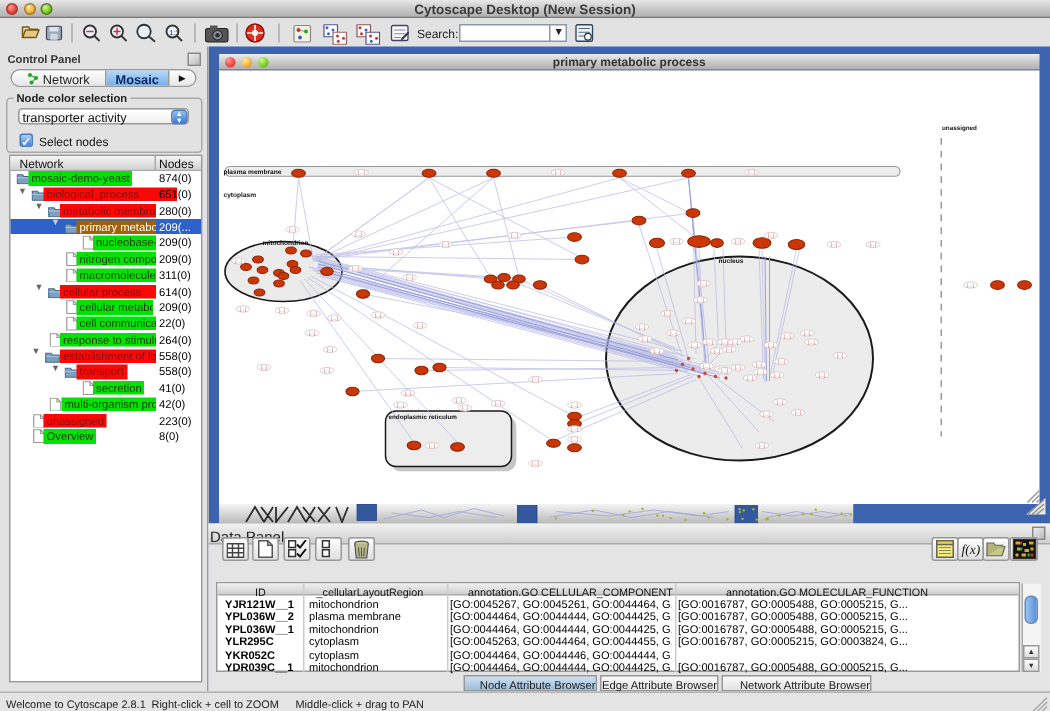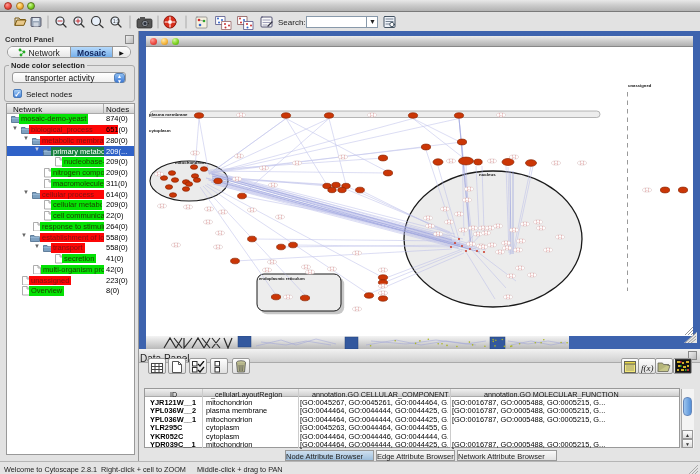--- a/index.html
+++ b/index.html
@@ -14,34 +14,34 @@
 
 #leftpanel{left:0;top:31px;width:139px;height:430px;background:#e2e2e2;border-right:1px solid #9a9a9a;}
 #cp-title{left:5px;top:34.5px;font-size:7.5px;font-weight:bold;color:#333;}
 #cp-float{left:125px;top:35px;width:9px;height:9px;border:1px solid #888;background:linear-gradient(135deg,#eee,#bbb);}
 #tabs{left:7px;top:46px;width:124px;height:12px;background:#fff;border:1px solid #999;border-radius:6px;overflow:hidden;display:flex;}
 #tab-net{width:62px;height:12px;font-size:8.5px;color:#222;text-align:center;line-height:12px;background:linear-gradient(#fdfdfd,#e3e3e3);}
 #tab-mos{width:42px;height:12px;font-size:8.5px;font-weight:bold;color:#10255e;text-align:center;line-height:12px;background:linear-gradient(#b5d9fb,#6ba8e8);border-left:1px solid #999;}
 #tab-arr{width:18px;height:12px;font-size:6px;color:#111;text-align:center;line-height:12px;border-left:1px solid #999;background:linear-gradient(#fdfdfd,#e3e3e3);}
 #groupbox{left:4px;top:65px;width:131px;height:37px;border:1px solid #aaa;border-radius:3px;}
 #grouplbl{left:9px;top:61px;font-size:7.5px;font-weight:bold;color:#222;background:#e2e2e2;padding:0 2px;}
-#dropdown{left:12px;top:72px;width:114px;height:11px;background:linear-gradient(#fff,#f0f0f0);border:1px solid #999;border-radius:3px;font-size:8.5px;color:#111;line-height:11px;padding-left:12px;}
+#dropdown{left:12px;top:72px;width:114px;height:11px;background:linear-gradient(#fff,#f0f0f0);border:1px solid #999;border-radius:3px;font-size:8.5px;color:#111;line-height:11px;padding-left:2px;}
 #stepper{left:114px;top:72.5px;width:11px;height:10px;background:linear-gradient(#8fc1f5,#3e79d6);border:1px solid #5580b8;border-radius:3px;color:#fff;font-size:5px;text-align:center;line-height:5px;}
 #checkbox{left:13px;top:89px;width:9px;height:9px;background:linear-gradient(#a8d0f8,#4884d8);border:1px solid #4a7ab8;border-radius:2px;color:#fff;font-size:8px;line-height:9px;text-align:center;font-weight:bold;}
 #chklbl{left:26px;top:90px;font-size:8px;color:#111;}
 #treebox{left:6px;top:103px;width:129px;height:352px;background:#fff;border:1px solid #999;}
 #treehdr{left:7px;top:104px;width:127px;height:9.5px;background:linear-gradient(#f5f5f5,#d2d2d2);border-bottom:1px solid #aaa;font-size:8px;color:#111;}
 .trow{left:7px;width:127px;height:10.3px;font-size:7.5px;white-space:nowrap;}
 .trow .lab{position:absolute;top:0.5px;padding:0 2px;height:9.3px;line-height:9.3px;}
 .trow .num{position:absolute;left:99px;top:0.5px;color:#000;line-height:9.3px;}
 .grn{background:#04e204;color:#1e3c00;}
 .red{background:#fd0606;color:#801212;}
 .selrow{background:#2f62c8;}
 .selrow .num{color:#fff;}
-.selrow .lab{background:#15803d;color:#fff;}
+.selrow .lab{background:#a16207;color:#fff;}
 
 #desktop{left:139px;top:31px;width:561px;height:430px;background:#3d63ae;}
 #frame-tb{left:146px;top:36px;width:547px;height:11px;background:linear-gradient(#ececec,#c9c9c9 55%,#b0b0b0);border-bottom:1px solid #888;}
 #frame-tb .t{width:547px;text-align:center;font-size:8px;font-weight:bold;color:#333;top:1px;left:0;}
 .flight{width:7px;height:7px;border-radius:50%;top:2px;}
 #canvas-bg{left:146px;top:47px;width:547px;height:289px;background:#fff;}
 #bottomstrip{left:146px;top:336px;width:423px;height:13px;background:linear-gradient(#f4f4f4,#b9b9b9);}
 #strip-blue{left:569px;top:336px;width:124px;height:13px;background:#3d63ae;}
 
 #datapanel{left:139px;top:349px;width:561px;height:112px;background:#e4e4e4;}
@@ -53,26 +53,27 @@
 #dpthead{left:145px;top:389px;width:534px;height:8px;background:linear-gradient(#f0f0f0,#cfcfcf);border-bottom:1px solid #aaa;font-size:7.2px;color:#111;}
 .dprow{left:145px;width:534px;height:8.5px;font-size:7.4px;color:#000;white-space:nowrap;}
 .dpc1{position:absolute;left:5px;top:0;font-weight:bold;width:51px;overflow:hidden;}
 .dpc2{position:absolute;left:61px;top:0;width:90px;overflow:hidden;}
 .dpc3{position:absolute;left:155px;top:0;width:148px;overflow:hidden;}
 .dpc4{position:absolute;left:307px;top:0;width:225px;overflow:hidden;}
 .colline{top:389px;height:59px;width:1px;background:#ccc;}
 #dpscroll{left:681px;top:389px;width:13px;height:59px;background:#f4f4f4;border-left:1px solid #aaa;}
 #dpthumb{left:683px;top:397px;width:9px;height:19px;background:linear-gradient(90deg,#9cc4ee,#5590d8);border:1px solid #6688bb;border-radius:4px;}
 .dpsbtn{left:682px;width:11px;height:9px;background:linear-gradient(#fdfdfd,#ddd);border:1px solid #999;font-size:5px;text-align:center;line-height:9px;color:#333;}
-.btab{top:450px;height:11px;font-size:7.5px;color:#222;line-height:11px;text-align:left;border:1px solid #999;background:linear-gradient(#fafafa,#e2e2e2);}
+.btab{top:450px;height:11px;font-size:7.5px;color:#222;line-height:11px;text-align:right;border:1px solid #999;background:linear-gradient(#fafafa,#e2e2e2);margin-left:24px;}
 #btab1{background:linear-gradient(#cfe0f0,#9dbedc);}
 #statusbar{left:0;top:461px;width:700px;height:13px;background:#e4e4e4;border-top:1px solid #b5b5b5;font-size:7.3px;color:#222;}
 </style></head><body>
 
 <div id="titlebar" class="abs">
+    <div class="t abs">Cytoscape Desktop (New Session)</div>
     <div class="light abs" style="left:4px;background:radial-gradient(circle at 35% 30%,#ff9d96,#ee4b42 55%,#b3271f);border:0.5px solid #a32;"></div>
     <div class="light abs" style="left:15.5px;background:radial-gradient(circle at 35% 30%,#ffe9a8,#f5b63e 55%,#c67f12);border:0.5px solid #a72;"></div>
     <div class="light abs" style="left:27px;background:radial-gradient(circle at 35% 30%,#d2f7a0,#7ed321 55%,#4e9612);border:0.5px solid #572;"></div>
   </div>
 <svg class="abs" style="left:0;top:13px" width="700" height="18" viewBox="0 0 700 18">
 <g stroke-linecap="round" stroke-linejoin="round">
 
 <path d="M15 12 L17 7 L26 7 L24 12 Z" fill="#e8c88a" stroke="#7a5a10" stroke-width="1"></path>
 <path d="M15 12 L15 5 L19 5 L20 6.5 L25 6.5" fill="none" stroke="#7a5a10" stroke-width="1"></path>
 
@@ -310,20 +311,21 @@
   </div>
 <div class="trow abs" style="top:285.8px;">
     <svg style="position:absolute;left:15px;top:0.5px" width="8" height="9.5" viewBox="0 0 8 9.5">
       <path d="M0.5 0.5 L5 0.5 L7.5 3 L7.5 9 L0.5 9 Z" fill="#fff" stroke="#999" stroke-width="0.8"></path>
       <path d="M5 0.5 L5 3 L7.5 3" fill="none" stroke="#999" stroke-width="0.8"></path>
     </svg>
     <span class="lab grn" style="left:22px;max-width:75px;overflow:hidden">Overview</span>
     <span class="num">8(0)</span>
   </div>
 <div id="frame-tb" class="abs">
+    <div class="t abs">primary metabolic process</div>
     <div class="flight abs" style="left:4px;background:radial-gradient(circle at 35% 30%,#ff9d96,#ee4b42 55%,#b3271f);"></div>
     <div class="flight abs" style="left:15px;background:radial-gradient(circle at 35% 30%,#ffe9a8,#f5b63e 55%,#c67f12);"></div>
     <div class="flight abs" style="left:26px;background:radial-gradient(circle at 35% 30%,#d2f7a0,#7ed321 55%,#4e9612);"></div>
   </div>
 <div id="canvas-bg" class="abs"></div>
 <svg class="abs" style="left:146px;top:47px" width="547" height="289" viewBox="146 47 547 289" font-family="Liberation Sans,sans-serif">
     <rect x="150" y="111" width="450" height="6.5" rx="3.2" fill="#ededed" stroke="#999" stroke-width="0.7"></rect>
     <ellipse cx="189" cy="181" rx="39" ry="20" fill="#ebebeb" stroke="#1a1a1a" stroke-width="1.1"></ellipse>
     <ellipse cx="493" cy="239" rx="89" ry="68" fill="#ececec" stroke="#1a1a1a" stroke-width="1.3"></ellipse>
     <rect x="259" y="276" width="84" height="37" rx="7" fill="#444" opacity="0.3" transform="translate(1.2,1.2)"></rect>
@@ -754,20 +756,21 @@
 <div class="dprow abs" style="top:414.5px">
     <span class="dpc1">YPL036W__1</span>
     <span class="dpc2">mitochondrion</span>
     <span class="dpc3">[GO:0044464, GO:0044444, GO:0044425, G...</span>
     <span class="dpc4">[GO:0016787, GO:0005488, GO:0005215, G...</span>
   </div>
 <div class="dprow abs" style="top:423.0px">
     <span class="dpc1">YLR295C</span>
     <span class="dpc2">cytoplasm</span>
     <span class="dpc3">[GO:0045263, GO:0044464, GO:0044455, G...</span>
+    <span class="dpc4">[GO:0016787, GO:0005215, GO:0003824, G...</span>
   </div>
 <div class="dprow abs" style="top:431.5px">
     <span class="dpc1">YKR052C</span>
     <span class="dpc2">cytoplasm</span>
     <span class="dpc3">[GO:0044464, GO:0044446, GO:0044444, G...</span>
   </div>
 <div class="dprow abs" style="top:440.0px">
     <span class="dpc1">YDR039C__1</span>
     <span class="dpc2">mitochondrion</span>
     <span class="dpc3">[GO:0044464, GO:0044444, GO:0044425, G...</span>

